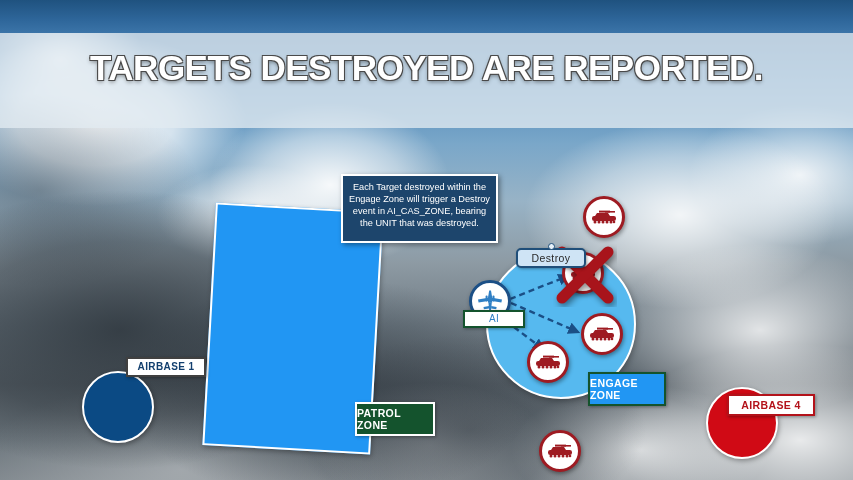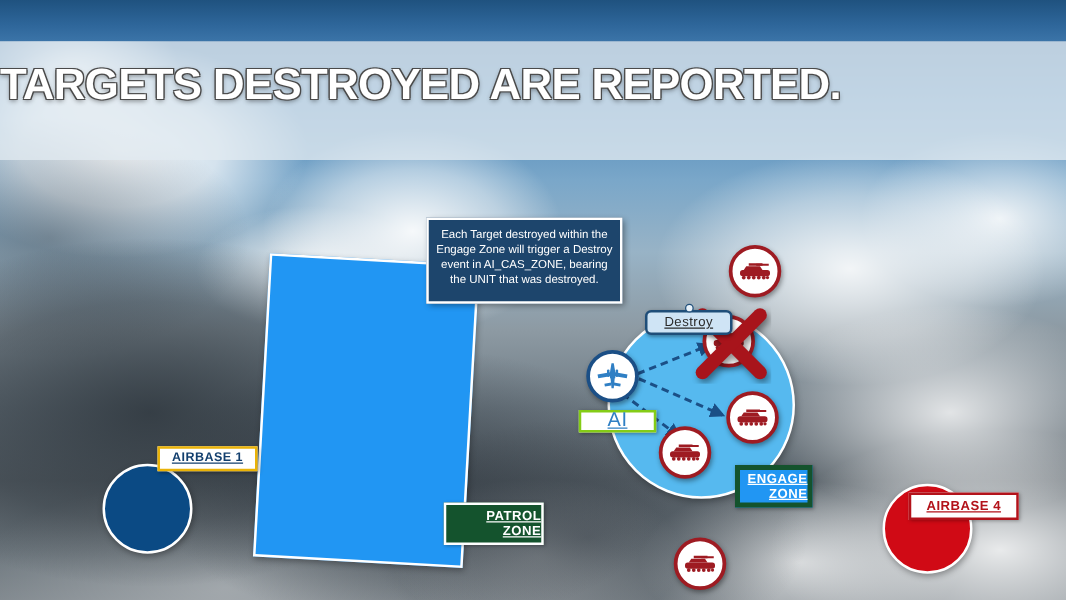--- a/index.html
+++ b/index.html
@@ -61,69 +61,68 @@
   .band-top {
     position: absolute; left: 0; top: 0; width: 853px; height: 33px;
     background: linear-gradient(180deg, #1f527f 0%, #2e669a 60%, #3b74a8 100%);
   }
   .band-title {
     position: absolute; left: 0; top: 33px; width: 853px; height: 95px;
     background: rgba(226,234,241,.78);
   }
   .title-text {
     position: absolute; left: 0; top: 48px; width: 853px;
-    text-align: left;
+    text-align: center;
     font-size: 35px;
     font-weight: bold;
     letter-spacing: -0.5px;
     color: #ffffff;
     text-shadow:
       -1px -1px 0 #4a4a4a, 1px -1px 0 #4a4a4a, -1px 1px 0 #4a4a4a, 1px 1px 0 #4a4a4a,
       0 2px 4px rgba(0,0,0,.45);
     white-space: nowrap;
   }
 
   
   .lbl {
     position: absolute;
     box-sizing: border-box;
     display: flex;
     align-items: center;
     justify-content: center;
-    text-align: right;
+    text-align: left;
     line-height: 1.15;
     font-weight: bold;
     letter-spacing: .4px;
     box-shadow: 1px 1px 3px rgba(0,0,0,.35);
-    text-decoration: underline;
   }
   .lbl-airbase1 {
     left: 126px; top: 357px; width: 80px; height: 20px;
-    background: #ffffff; border: 2px solid #eab308;
+    background: #ffffff; border: 2px solid #404040;
     color: #123f6e; font-size: 10px;
   }
   .lbl-airbase4 {
     left: 727px; top: 394px; width: 88px; height: 22px;
     background: #ffffff; border: 2px solid #b3121a;
     color: #b3121a; font-size: 10.5px;
   }
   .lbl-patrol {
     left: 355px; top: 402px; width: 80px; height: 34px;
     background: #14532d; border: 2px solid #ffffff;
     color: #ffffff; font-size: 10.5px;
   }
   .lbl-engage {
-    left: 588px; top: 372px; width: 62px; height: 34px;
-    background: #2196f3; border: 4px solid #14532d;
+    left: 588px; top: 372px; width: 78px; height: 34px;
+    background: #2196f3; border: 2px solid #14532d;
     color: #ffffff; font-size: 10.5px;
   }
   .lbl-ai {
-    left: 463px; top: 328px; width: 62px; height: 18px;
-    background: #ffffff; border: 2px solid #84cc16;
-    color: #2f7fc4; font-size: 16px; font-weight: normal;
+    left: 463px; top: 310px; width: 62px; height: 18px;
+    background: #ffffff; border: 2px solid #14532d;
+    color: #2f7fc4; font-size: 10px; font-weight: normal;
   }
   .lbl-destroy {
     left: 516px; top: 248px; width: 70px; height: 20px;
     background: #cfe4f5; border: 2px solid #1f4e79;
     color: #2a2a2a; font-size: 10.5px; font-weight: normal;
     border-radius: 5px;
   }
   .lbl-destroy::before {
     content: "";
     position: absolute;

